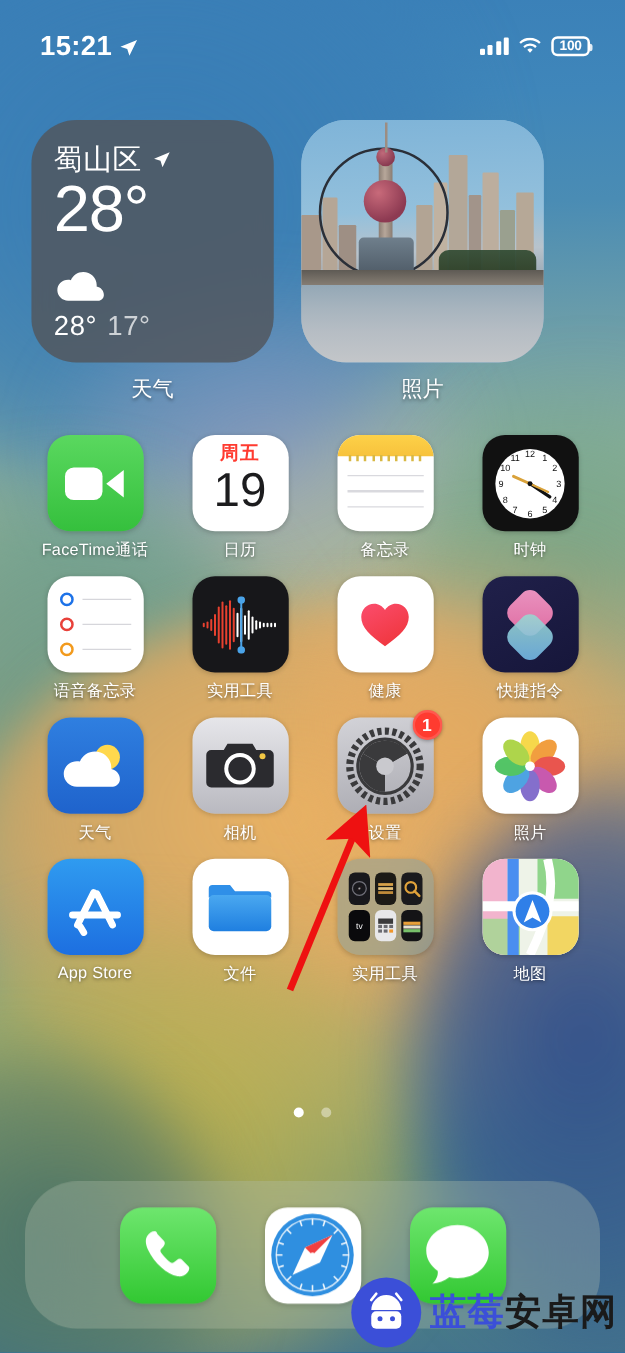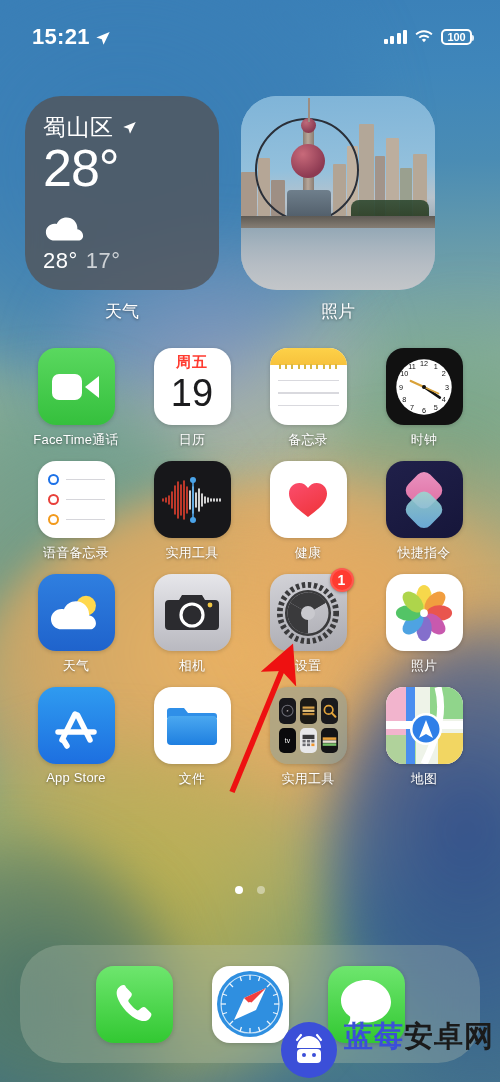--- a/index.html
+++ b/index.html
@@ -194,21 +194,21 @@
      box-shadow:0 1px 5px rgba(0,0,0,0.18); }
   .ic-phone { background:linear-gradient(180deg,#6ee66e,#32c832); }
   .ic-safari { background:#fff; }
   .ic-messages { background:linear-gradient(180deg,#6ee66e,#32c832); }
 
   
   #pointer { position:absolute; left:0; top:0; width:500px; height:1082px;
      z-index:7; pointer-events:none; }
 
   
-  #watermark { position:absolute; right:6px; bottom:4px; display:flex; 
+  #watermark { position:absolute; right:6px; bottom:4px; display:flex; align-items:center;
      gap:7px; z-index:8; }
   .wm-logo { width:56px; height:56px; border-radius:50%; background:#3b4fd8;
      display:flex; align-items:center; justify-content:center; position:relative; }
   .wm-text { display:flex; flex-direction:column; line-height:1; }
   .wm-cn { font-size:29px; font-weight:700; letter-spacing:1px; }
   .wm-cn .blue { color:#3b4fd8; }
   .wm-cn .black { color:#1a1a1a; }
   .wm-url { font-size:15px; color:#8a8a8a; letter-spacing:0.6px; margin-top:4px; }
 </style>
 </head>

